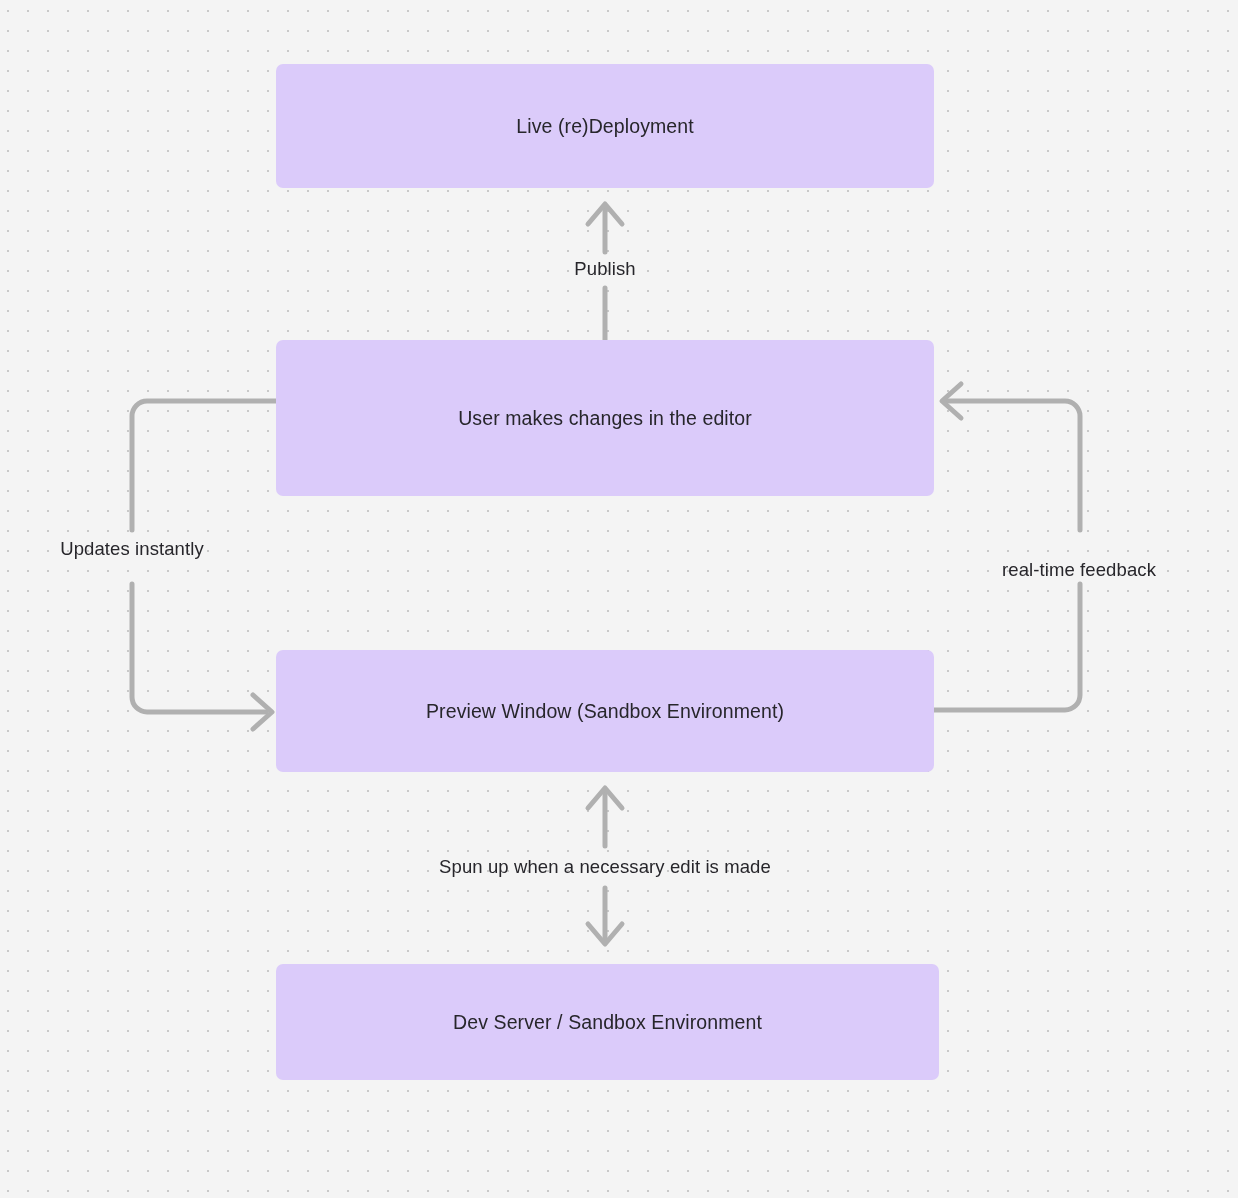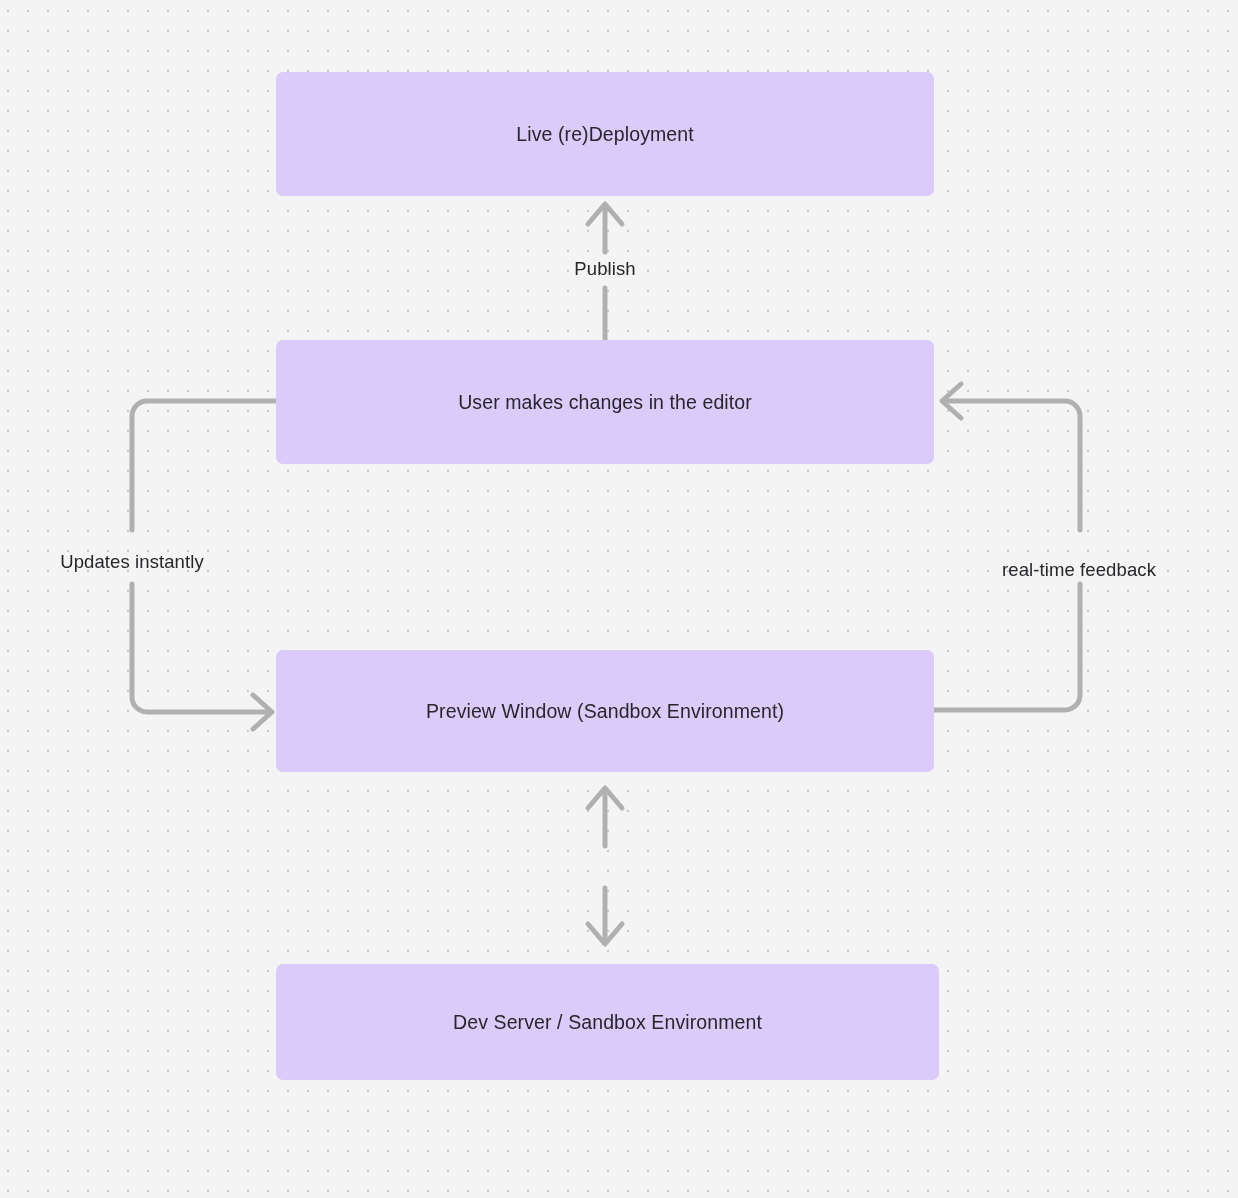--- a/index.html
+++ b/index.html
@@ -89,36 +89,37 @@
     </g>
 
     <g>
       <path d="M 605 846 L 605 792" stroke="#b0b0b0" stroke-width="5" fill="none" stroke-linecap="round"></path>
       <path d="M 588 808 L 605 788 L 622 808" stroke="#b0b0b0" stroke-width="5" fill="none" stroke-linecap="round" stroke-linejoin="round"></path>
       <path d="M 605 888 L 605 938" stroke="#b0b0b0" stroke-width="5" fill="none" stroke-linecap="round"></path>
       <path d="M 588 924 L 605 944 L 622 924" stroke="#b0b0b0" stroke-width="5" fill="none" stroke-linecap="round" stroke-linejoin="round"></path>
     </g>
   </svg>
 
-  <div class="node" style="left:276px; top:72px; width:658px; height:124px;">
+  <div class="node" style="left:276px; top:64px; width:658px; height:124px;">
     <span class="node-label">Live (re)Deployment</span>
   </div>
 
-  <div class="node" style="left:276px; top:340px; width:658px; height:124px;">
+  <div class="node" style="left:276px; top:340px; width:658px; height:156px;">
     <span class="node-label">User makes changes in the editor</span>
   </div>
 
   <div class="node" style="left:276px; top:650px; width:658px; height:122px;">
     <span class="node-label">Preview Window (Sandbox Environment)</span>
   </div>
 
   <div class="node" style="left:276px; top:964px; width:663px; height:116px;">
     <span class="node-label">Dev Server / Sandbox Environment</span>
   </div>
 
   <div class="edge-label" style="left:605px; top:269px;">Publish</div>
 
-  <div class="edge-label" style="left:132px; top:562px;">Updates instantly</div>
+  <div class="edge-label" style="left:132px; top:549px;">Updates instantly</div>
 
   <div class="edge-label" style="left:1079px; top:558px;margin-top:12px;">real-time feedback</div>
 
+  <div class="edge-label" style="left:605px; top:867px;">Spun up when a necessary edit is made</div>
 
 </div>
 
 </body></html>

